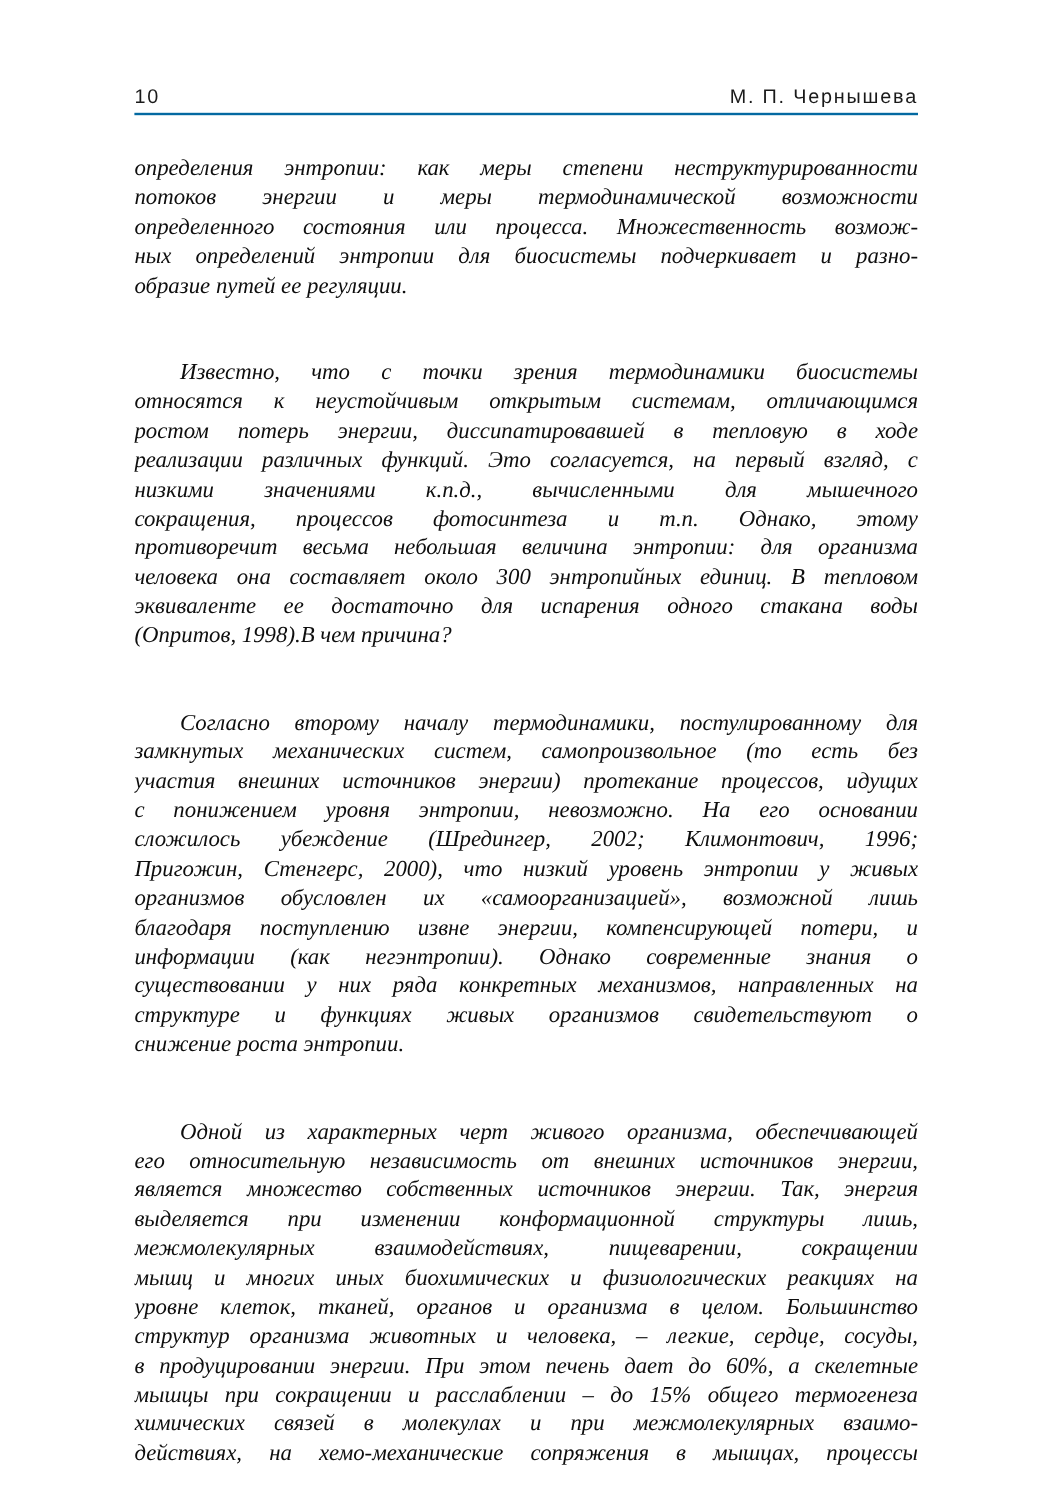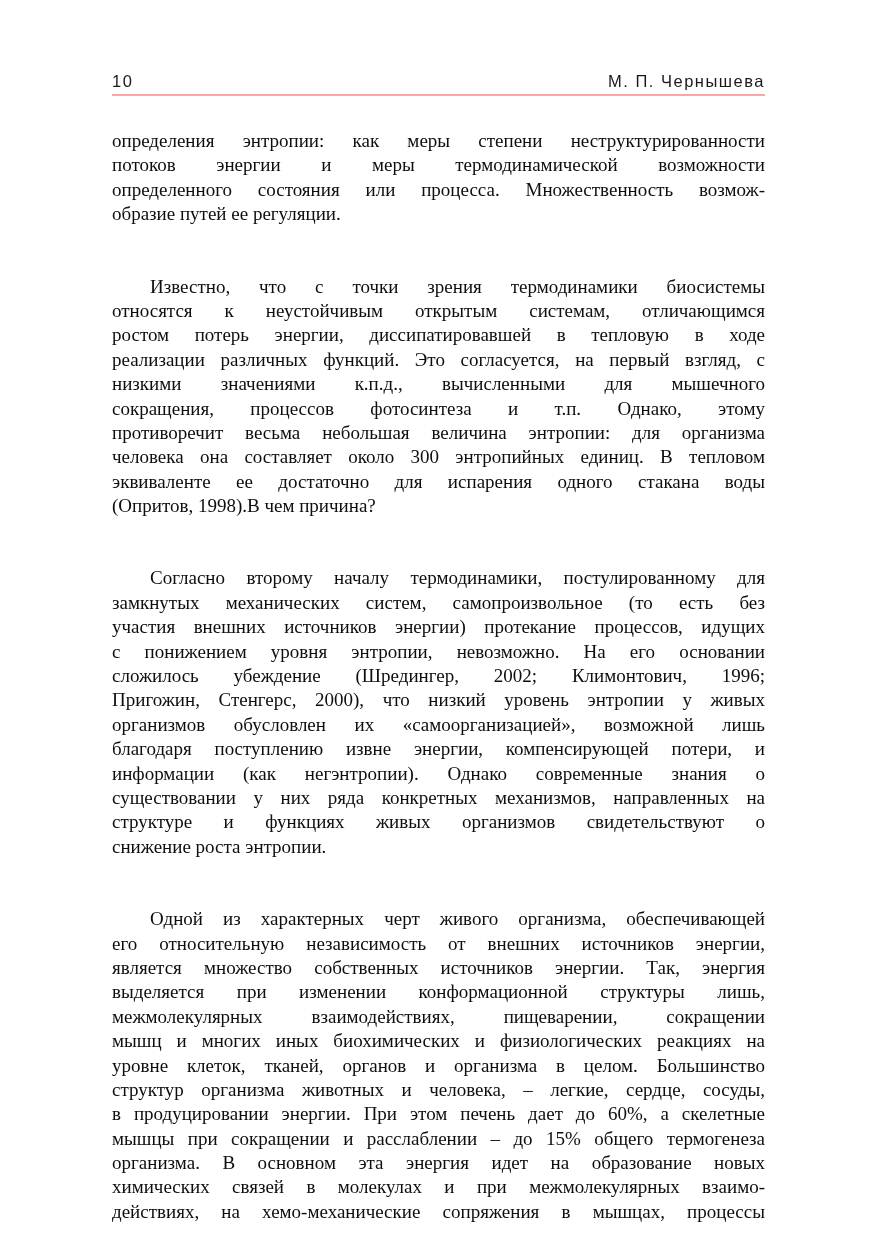--- a/index.html
+++ b/index.html
@@ -20,31 +20,31 @@
   }
   .running-head {
     display: flex;
     justify-content: space-between;
     align-items: flex-end;
     font-family: "Liberation Sans", "DejaVu Sans", sans-serif;
     font-size: 16.5px;
     letter-spacing: 1.5px;
     color: #1a1a1a;
     padding-bottom: 3px;
-    border-bottom: 2px solid #fca5a5;
+    border-bottom: 2px solid #0369a1;
   }
   .running-head .page-number { font-weight: 500; }
   .running-head .author { font-weight: 500; }
   .body-text {
     margin-top: 33px;
     font-size: 19px;
     line-height: 24.4px;
     color: #0e0e0e;
   }
-  .para { margin: 0; }
+  .para { margin: 0; font-style: italic; }
   .line {
     text-align: justify;
     text-align-last: justify;
     white-space: normal;
     height: 24.4px;
     overflow: hidden;
   }
   .line.last-short {
     text-align: center;
     text-align-last: left;
@@ -60,20 +60,21 @@
 <div class="page">
   <div class="running-head">
     <span class="page-number">10</span>
     <span class="author">М. П. Чернышева</span>
   </div>
   <div class="body-text" id="body-text">
       <div class="para">
         <div class="line">определения энтропии: как меры степени неструктурированности</div>
         <div class="line">потоков энергии и меры термодинамической возможности</div>
         <div class="line">определенного состояния или процесса. Множественность возмож-</div>
+        <div class="line">ных определений энтропии для биосистемы подчеркивает и разно-</div>
         <div class="line last-short">образие путей ее регуляции.</div>
       </div>
       <div class="para">
         <div class="line first-indent">Известно, что с точки зрения термодинамики биосистемы</div>
         <div class="line">относятся к неустойчивым открытым системам, отличающимся</div>
         <div class="line">ростом потерь энергии, диссипатировавшей в тепловую в ходе</div>
         <div class="line">реализации различных функций. Это согласуется, на первый взгляд, с</div>
         <div class="line">низкими значениями к.п.д., вычисленными для мышечного</div>
         <div class="line">сокращения, процессов фотосинтеза и т.п. Однако, этому</div>
         <div class="line">противоречит весьма небольшая величина энтропии: для организма</div>
@@ -99,18 +100,17 @@
         <div class="line first-indent">Одной из характерных черт живого организма, обеспечивающей</div>
         <div class="line">его относительную независимость от внешних источников энергии,</div>
         <div class="line">является множество собственных источников энергии. Так, энергия</div>
         <div class="line">выделяется при изменении конформационной структуры лишь,</div>
         <div class="line">межмолекулярных взаимодействиях, пищеварении, сокращении</div>
         <div class="line">мышц и многих иных биохимических и физиологических реакциях на</div>
         <div class="line">уровне клеток, тканей, органов и организма в целом. Большинство</div>
         <div class="line">структур организма животных и человека, – легкие, сердце, сосуды,</div>
         <div class="line">в продуцировании энергии. При этом печень дает до 60%, а скелетные</div>
         <div class="line">мышцы при сокращении и расслаблении – до 15% общего термогенеза</div>
-        <div class="line">организма. В основном эта энергия идет на образование новых</div>
         <div class="line">химических связей в молекулах и при межмолекулярных взаимо-</div>
         <div class="line">действиях, на хемо-механические сопряжения в мышцах, процессы</div>
       </div>
     </div>
 </div>
 
 </body></html>

